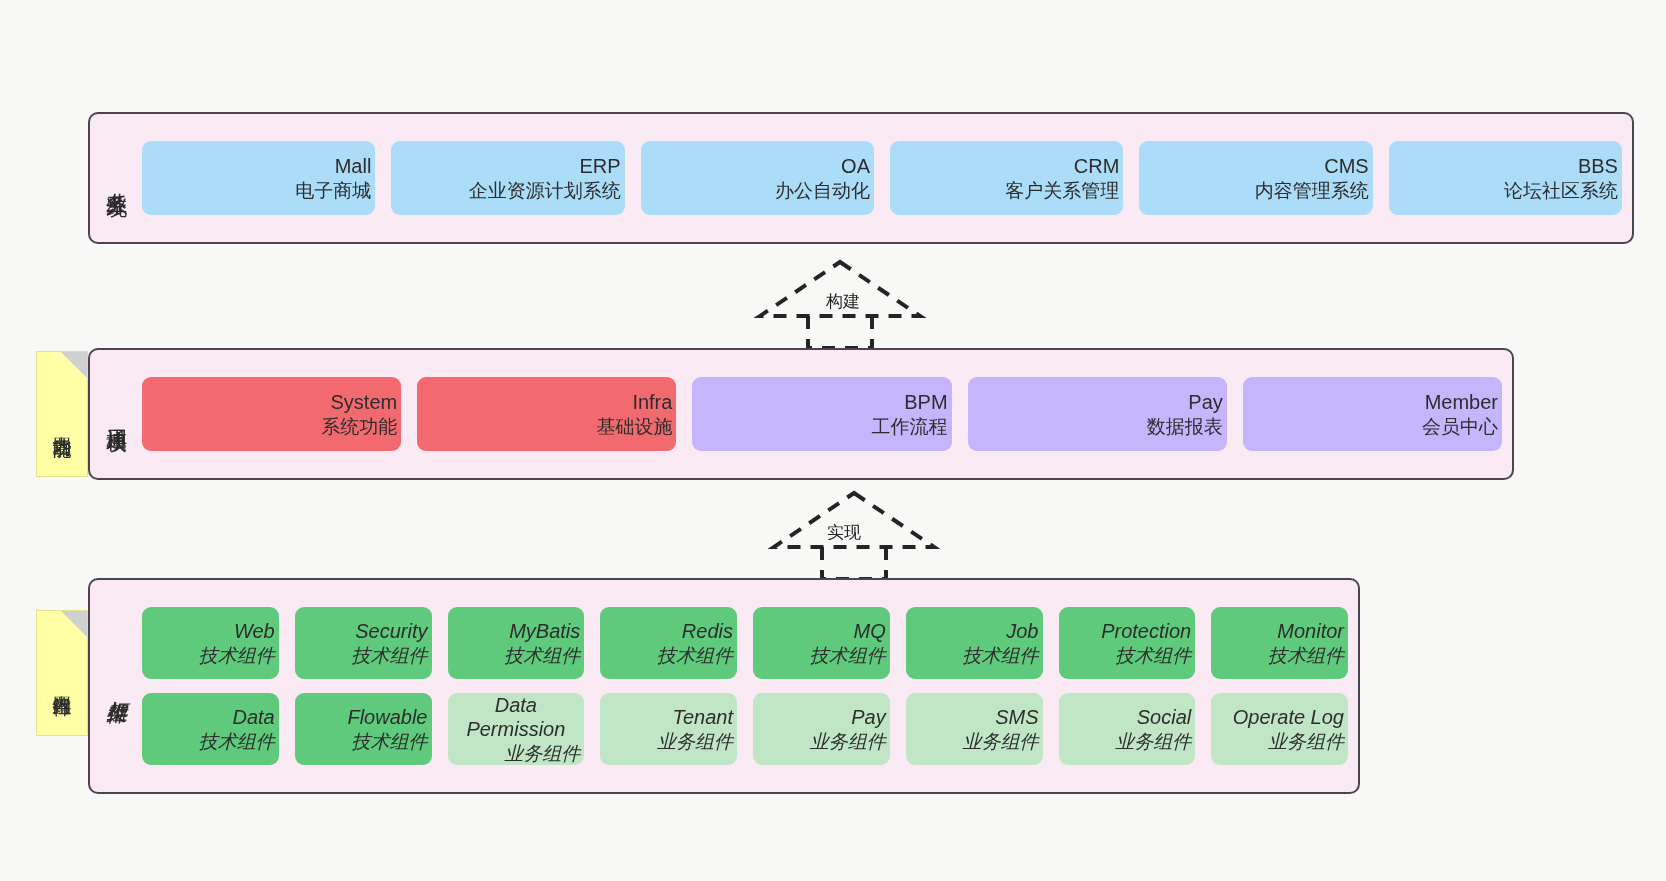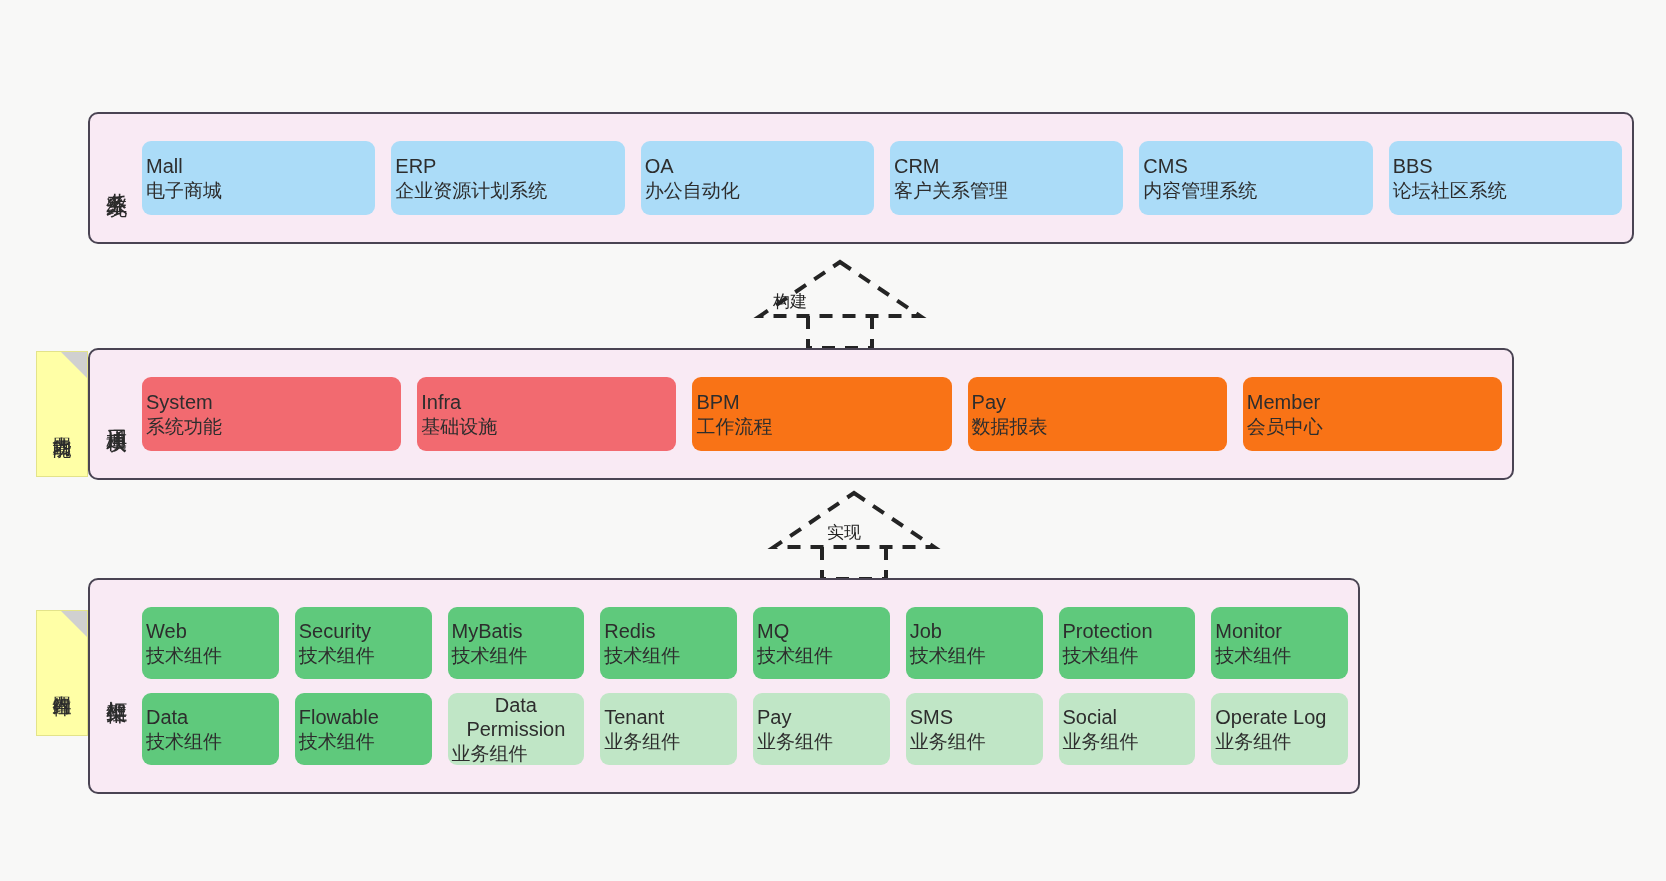--- a/index.html
+++ b/index.html
@@ -54,61 +54,61 @@
     gap: 16px;
     align-items: stretch;
   }
 
   
   .card {
     flex: 1 1 0;
     border-radius: 9px;
     display: flex;
     flex-direction: column;
-    align-items: flex-start;
+    align-items: flex-end;
     justify-content: center;
     text-align: center;
     line-height: 1.22;
     color: #2d2d2d;
     padding: 2px 4px;
     min-width: 0;
   }
   .card .t1 { font-size: 20px; }
   .card .t2 { font-size: 19px; }
 
   .c-blue       { background: #abdcf8; }
   .c-red        { background: #f26a70; }
-  .c-pink       { background: #f97316; }
+  .c-pink       { background: #c4b5fd; }
   .c-green      { background: #5fc97c; }
   .c-greenlight { background: #c0e6c6; }
 
   
   #layer-business  { left: 88px;  top: 112px; width: 1546px; height: 132px; }
   #layer-common    { left: 88px;  top: 348px; width: 1426px; height: 132px; }
-  #layer-framework { left: 88px;  top: 578px; width: 1272px; height: 216px; }
+  #layer-framework { left: 88px;  top: 578px; width: 1272px; height: 216px; font-style: italic; }
 
   #layer-business  .card { height: 74px; }
   #layer-common    .card { height: 74px; }
   #layer-framework .card { height: 72px; }
 
   
   .uml-arrow {
     position: absolute;
     pointer-events: none;
   }
   .uml-label {
     position: absolute;
     font-size: 17px;
     color: #242424;
     background: transparent;
     white-space: nowrap;
     user-select: none;
   }
   #arrow-build  { left: 752px; top: 258px; width: 176px; height: 92px; }
-  #label-build  { left: 773px; top: 290px; text-align: center; }
+  #label-build  { left: 826px; top: 290px; text-align: center; }
   #arrow-impl   { left: 766px; top: 489px; width: 176px; height: 92px; }
   #label-impl   { left: 827px; top: 521px; }
 
   
   .sticky {
     position: absolute;
     background: #ffffa6;
     border: 1px solid #e3e38a;
     display: flex;
     align-items: center;

